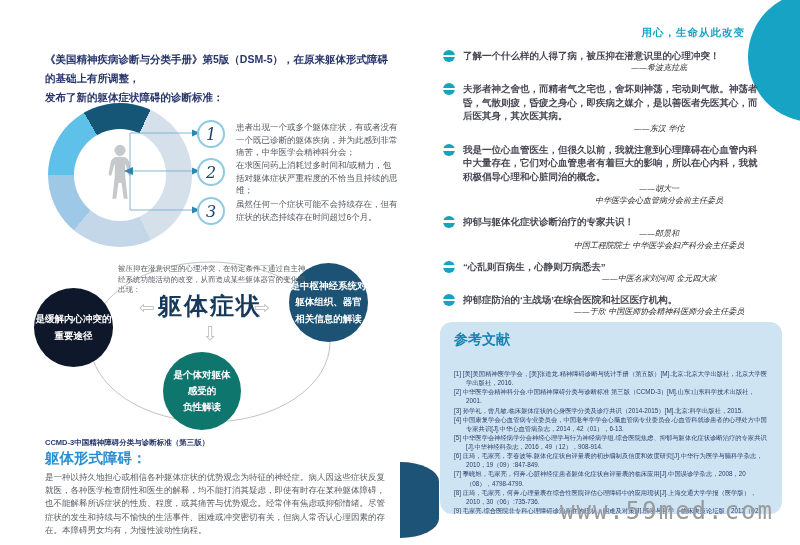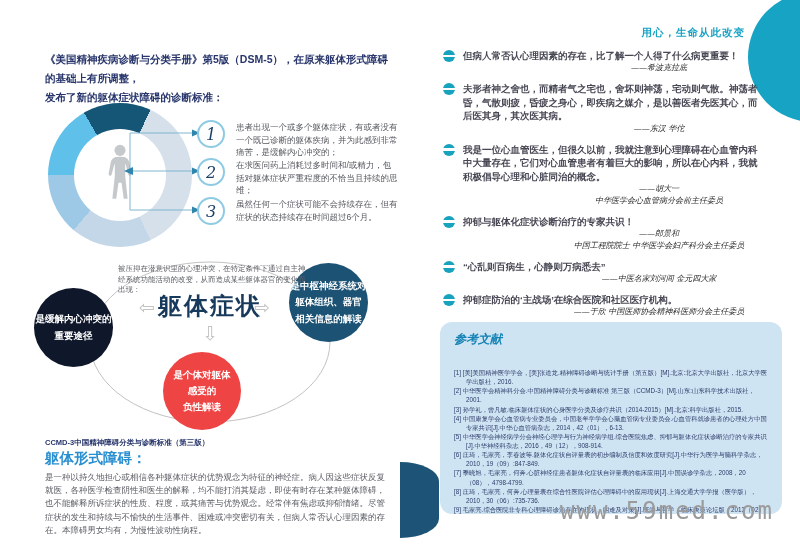--- a/index.html
+++ b/index.html
@@ -27,41 +27,41 @@
               color:#5a5d64;z-index:2;}
   .venn-title{position:absolute;left:128px;top:290px;width:164px;text-align:center;font-size:24px;
               font-weight:bold;color:#17395c;letter-spacing:2px;z-index:2;}
   .venn-arrow{position:absolute;z-index:2;color:#c3c3c3;font-size:19px;line-height:1;}
   .va-left{left:139px;top:298px}.va-right{left:254px;top:298px}.va-down{left:202px;top:324px}
   .vcircle{position:absolute;border-radius:50%;z-index:1;display:flex;align-items:center;
            justify-content:center;text-align:center;color:#fff;font-weight:bold;font-size:9.5px;
            line-height:1.7;white-space:pre-line;}
   .vc-left{left:34px;top:288px;width:79px;height:79px;background:#0f172a;}
   .vc-right{left:289px;top:263px;width:79px;height:79px;background:#1c5375;}
-  .vc-bottom{left:163px;top:352px;width:78px;height:78px;background:#ef4444;}
+  .vc-bottom{left:163px;top:352px;width:78px;height:78px;background:#0f766e;}
   .ccmd-src{position:absolute;left:45px;top:438px;font-size:7.5px;font-weight:bold;color:#27356b;}
   .ccmd-head{position:absolute;left:45px;top:449px;font-size:14.5px;font-weight:bold;color:#2a8fd0;}
   .ccmd-body{position:absolute;left:45px;top:471px;width:348px;font-size:8.5px;line-height:1.55;
              color:#5a5d64;}
   
   .corner-circle{position:absolute;left:748px;top:-8px;width:130px;height:130px;border-radius:50%;
                  background:#17a3c4;}
   .slogan{position:absolute;left:555px;top:26px;width:190px;text-align:right;font-size:10.5px;
           font-weight:bold;color:#17a3c4;letter-spacing:1px;}
   .quotes{position:absolute;left:443px;top:49px;width:322px;}
   .quote{margin-bottom:8px;}
   .qrow{display:flex;gap:8px;align-items:flex-start;}
   .qbullet{flex:0 0 auto;margin-top:1px;width:12px;height:12px;border-radius:50%;
            background:linear-gradient(#17a3be 0 4.5px,#ffffff 4.5px 7px,#17a3be 7px);}
   .qtext{flex:1;font-size:9.5px;font-weight:600;line-height:1.42;color:#474754;}
   .att{font-family:"DejaVu Serif",serif;font-style:italic;font-size:8px;color:#2a2a2a;
        text-align:center;padding-left:110px;line-height:1.35;margin-top:1px;}
   .refbox{position:absolute;left:440px;top:322px;width:342px;height:192px;background:#cfe4f3;
           border-radius:12px;padding:9px 14px;box-sizing:border-box;overflow:hidden;}
-  .ref-title{font-size:12px;font-weight:bold;color:#1583b5;margin-bottom:20px;font-style:italic;}
+  .ref-title{font-size:14px;font-weight:bold;color:#1583b5;margin-bottom:20px;}
   .ref-item{font-size:6.3px;line-height:1.45;color:#2b3a68;padding-left:12px;text-indent:-12px;}
   .gutter-circle{position:absolute;left:400px;top:462px;width:39px;height:76px;background:#1d5376;
                  border-radius:0 76px 76px 0 / 0 38px 38px 0;}
   .watermark{position:absolute;left:560px;top:497px;font-family:"DejaVu Sans Mono",monospace;
              font-size:24px;color:#9b9b9b;letter-spacing:2px;}
 </style>
 </head>
 <body>
 
 <div class="canvas">
@@ -85,21 +85,21 @@
     <svg class="connectors">
       <path d="M130 133 H193 M130 171 H193 M130 210 H193 M130 133 V210" stroke="#7fb6cf" stroke-width="1" fill="none"></path>
       <polygon points="124,171 133,167 133,175" fill="#2e86ad"></polygon>
       <polygon points="200,133 192,129.5 192,136.5" fill="#2e86ad"></polygon>
       <polygon points="200,171 192,167.5 192,174.5" fill="#2e86ad"></polygon>
       <polygon points="200,210 192,206.5 192,213.5" fill="#2e86ad"></polygon>
     </svg>
 
     <div class="crit c1">
       <span class="num">1</span>
-      <div class="ctext">患者出现一个或多个躯体症状，有或者没有一个既已诊断的躯体疾病，并为此感到非常痛苦，是缓解内心冲突的；</div>
+      <div class="ctext">患者出现一个或多个躯体症状，有或者没有一个既已诊断的躯体疾病，并为此感到非常痛苦，中华医学会精神科分会；</div>
     </div>
     <div class="crit c2">
       <span class="num">2</span>
       <div class="ctext">在求医问药上消耗过多时间和/或精力，包括对躯体症状严重程度的不恰当且持续的思维；</div>
     </div>
     <div class="crit c3">
       <span class="num">3</span>
       <div class="ctext">虽然任何一个症状可能不会持续存在，但有症状的状态持续存在时间超过6个月。</div>
     </div>
 
@@ -126,21 +126,21 @@
   </section>
 
   <section>
     <div class="corner-circle"></div>
     <div class="slogan">用心，生命从此改变</div>
 
     <div class="quotes">
       <div class="quote">
         <div class="qrow">
             <span class="qbullet"></span>
-          <div class="qtext">但病人常否认心理因素的存在，比了解一个人得了什么病更重要！</div>
+          <div class="qtext">了解一个什么样的人得了病，被压抑在潜意识里的心理冲突！</div>
           </div>
         <div class="att">——希波克拉底</div>
 
       </div>
       <div class="quote">
         <div class="qrow">
             <span class="qbullet"></span>
           <div class="qtext">夫形者神之舍也，而精者气之宅也，舍坏则神荡，宅动则气散。神荡者昏，气散则疲，昏疲之身心，即疾病之媒介，是以善医者先医其心，而后医其身，其次医其病。</div>
           </div>
         <div class="att">——东汉 华佗</div>

